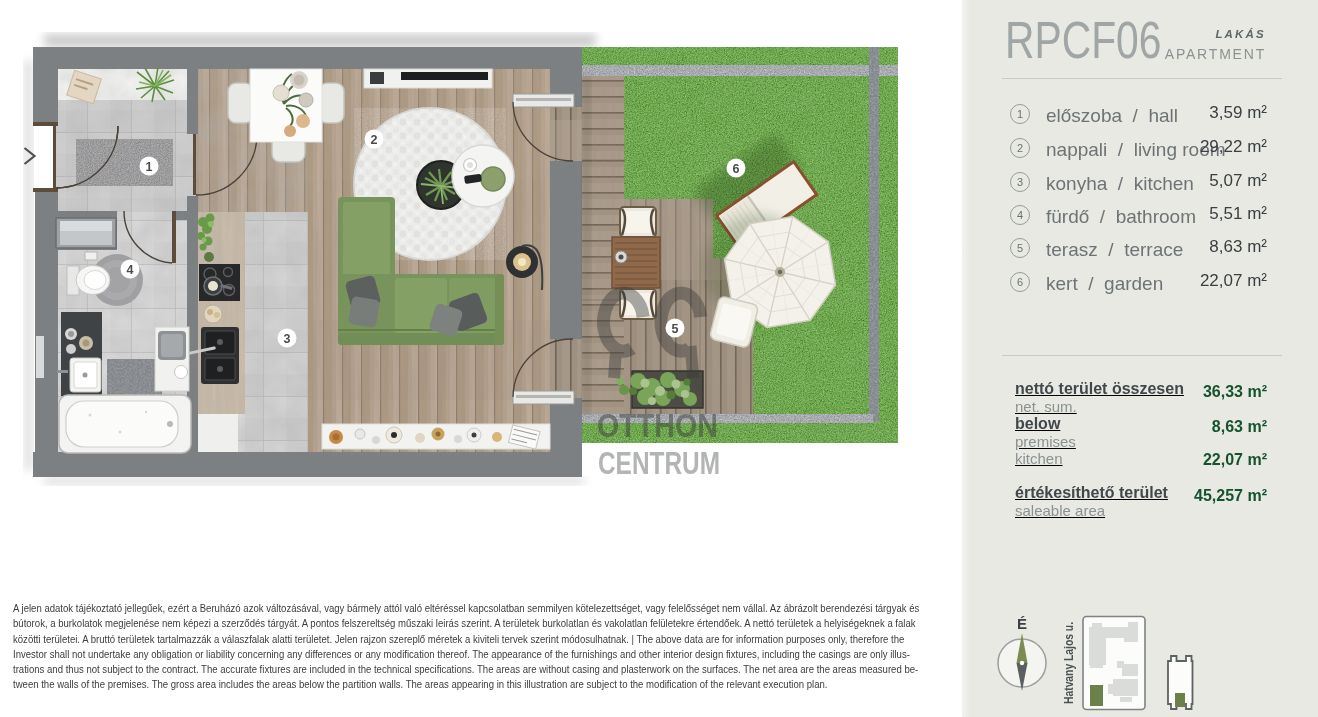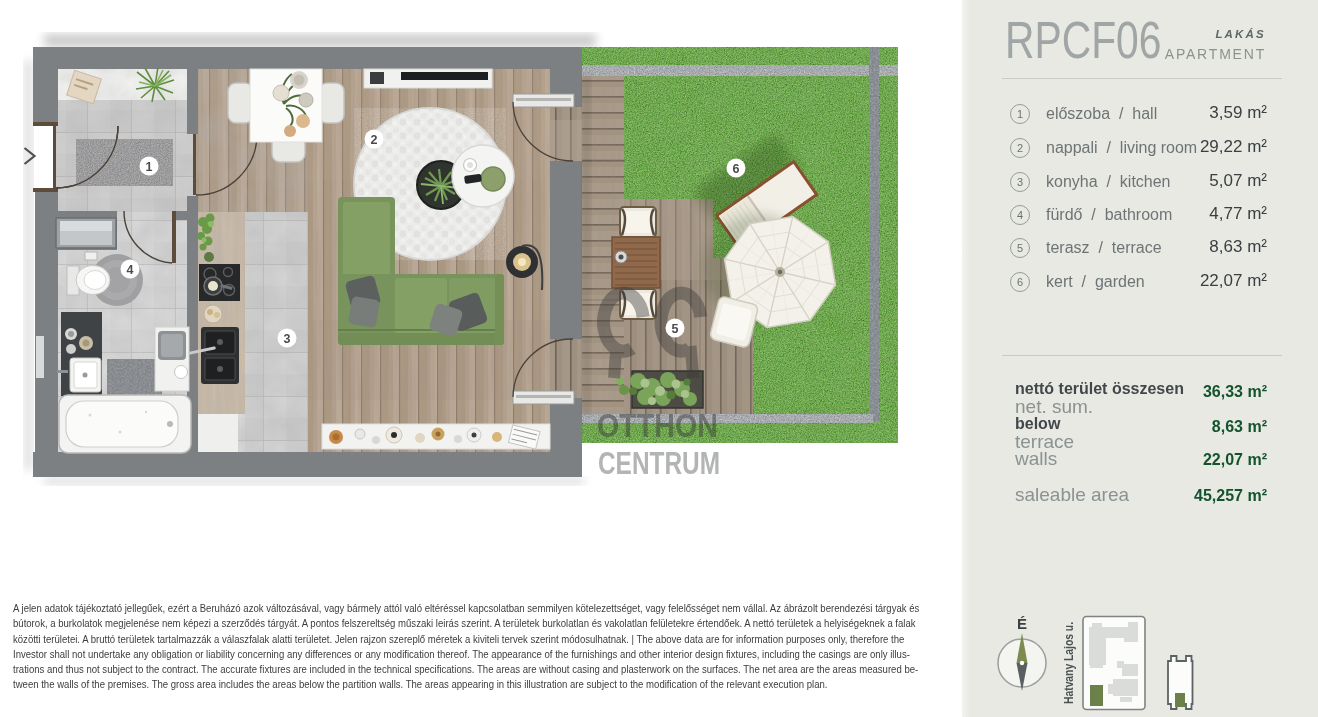--- a/index.html
+++ b/index.html
@@ -11,25 +11,25 @@
 .ptitle{position:absolute;left:1005px;top:11px;font-size:51px;color:#a0a5a5;
 letter-spacing:0px;transform:scaleX(0.80);transform-origin:left top;}
 .lakas{position:absolute;left:1120px;width:146px;top:28px;text-align:right;
 font-size:11.5px;font-weight:bold;letter-spacing:2.2px;color:#5f6668;font-style:italic;}
 .apartment{position:absolute;left:1100px;width:166px;top:46px;text-align:right;
 font-size:14px;letter-spacing:1.8px;color:#8b9191;}
 .sep{position:absolute;left:1002px;width:280px;height:1px;background:#c7cbc3;}
 .row{position:absolute;left:1002px;width:265px;height:22px;}
 .rnum{position:absolute;left:8px;top:1px;width:18px;height:18px;border:1px solid #969c9c;
 border-radius:50%;text-align:center;line-height:18px;font-size:11px;color:#6b7173;}
-.rname{position:absolute;left:44px;top:2px;font-size:16px;color:#6e7476;white-space:nowrap;}
+.rname{position:absolute;left:44px;top:2px;font-size:19px;color:#6e7476;white-space:nowrap;}
 .rval{position:absolute;right:0px;top:0px;font-size:17px;font-weight:normal;color:#3a3f41;white-space:nowrap;}
-.trow{position:absolute;left:1015px;width:252px;}
+.trow{position:absolute;left:1015px;width:252px;text-decoration:underline;}
 .tb{font-size:16px;font-weight:bold;color:#41474a;line-height:16px;white-space:nowrap;}
-.tg{font-size:19px;color:#8b9292;line-height:15px;margin-top:2px;white-space:nowrap;}
+.tg{font-size:15px;color:#8b9292;line-height:15px;margin-top:2px;white-space:nowrap;}
 .tv{position:absolute;right:0;top:2px;font-size:16px;font-weight:bold;color:#14532d;}
 #disc{position:absolute;left:13px;top:601px;width:1130px;font-size:11.4px;line-height:15.3px;
 color:#3c3c3c;transform:scaleX(0.84);transform-origin:left top;}
 </style>
 </head>
 <body>
 <div id="page">
 
 <div id="panel"></div>
 
@@ -55,21 +55,21 @@
 
 <div class="row" style="top:171px">
 <div class="rnum">3</div>
 <div class="rname">konyha&nbsp;&nbsp;/&nbsp;&nbsp;kitchen</div>
 <div class="rval">5,07 m²</div>
 </div>
 
 <div class="row" style="top:204px">
 <div class="rnum">4</div>
 <div class="rname">fürdő&nbsp;&nbsp;/&nbsp;&nbsp;bathroom</div>
-<div class="rval">4,77 m²</div>
+<div class="rval">5,51 m²</div>
 </div>
 
 <div class="row" style="top:237px">
 <div class="rnum">5</div>
 <div class="rname">terasz&nbsp;&nbsp;/&nbsp;&nbsp;terrace</div>
 <div class="rval">8,63 m²</div>
 </div>
 
 <div class="row" style="top:271px">
 <div class="rnum">6</div>
@@ -80,30 +80,31 @@
 <div class="sep" style="top:355px"></div>
 
 <div class="trow" style="top:381px">
       <div class="tb">nettó terület összesen</div>
       <div class="tg">net. sum.</div>
       <div class="tv">36,33 m²</div>
     </div>
 
 <div class="trow" style="top:416px">
       <div class="tb">below</div>
-      <div class="tg">terrace</div>
+      <div class="tg">premises</div>
       <div class="tv">8,63 m²</div>
     </div>
 
 <div class="trow" style="top:449px">
-      <div class="tg">walls</div>
+      <div class="tg">kitchen</div>
       <div class="tv">22,07 m²</div>
     </div>
 
 <div class="trow" style="top:485px">
+      <div class="tb">értékesíthető terület</div>
       <div class="tg">saleable area</div>
       <div class="tv">45,257 m²</div>
     </div>
 
 <svg class="abs" style="left:0;top:0" width="962" height="717" viewBox="0 0 962 717">
 <defs>
 <filter id="fnd" x="0" y="0" width="100%" height="100%">
 <feTurbulence type="fractalNoise" baseFrequency="0.9" numOctaves="2" stitchTiles="stitch" result="t"></feTurbulence>
 <feColorMatrix in="t" type="matrix" values="0 0 0 0 0  0 0 0 0 0  0 0 0 0 0  0.9 0.9 0.9 0 -0.9"></feColorMatrix>
 </filter>

